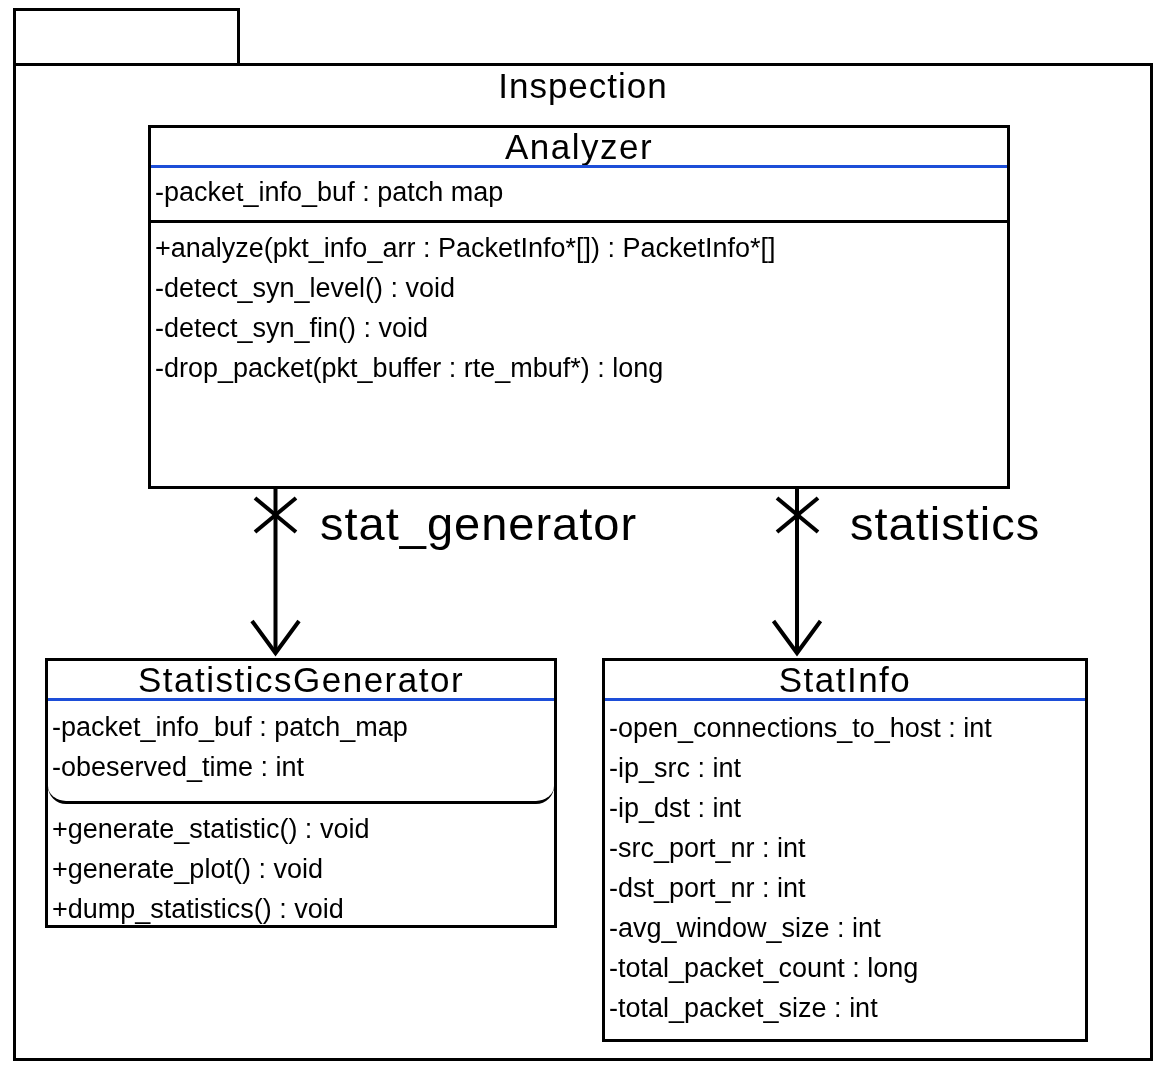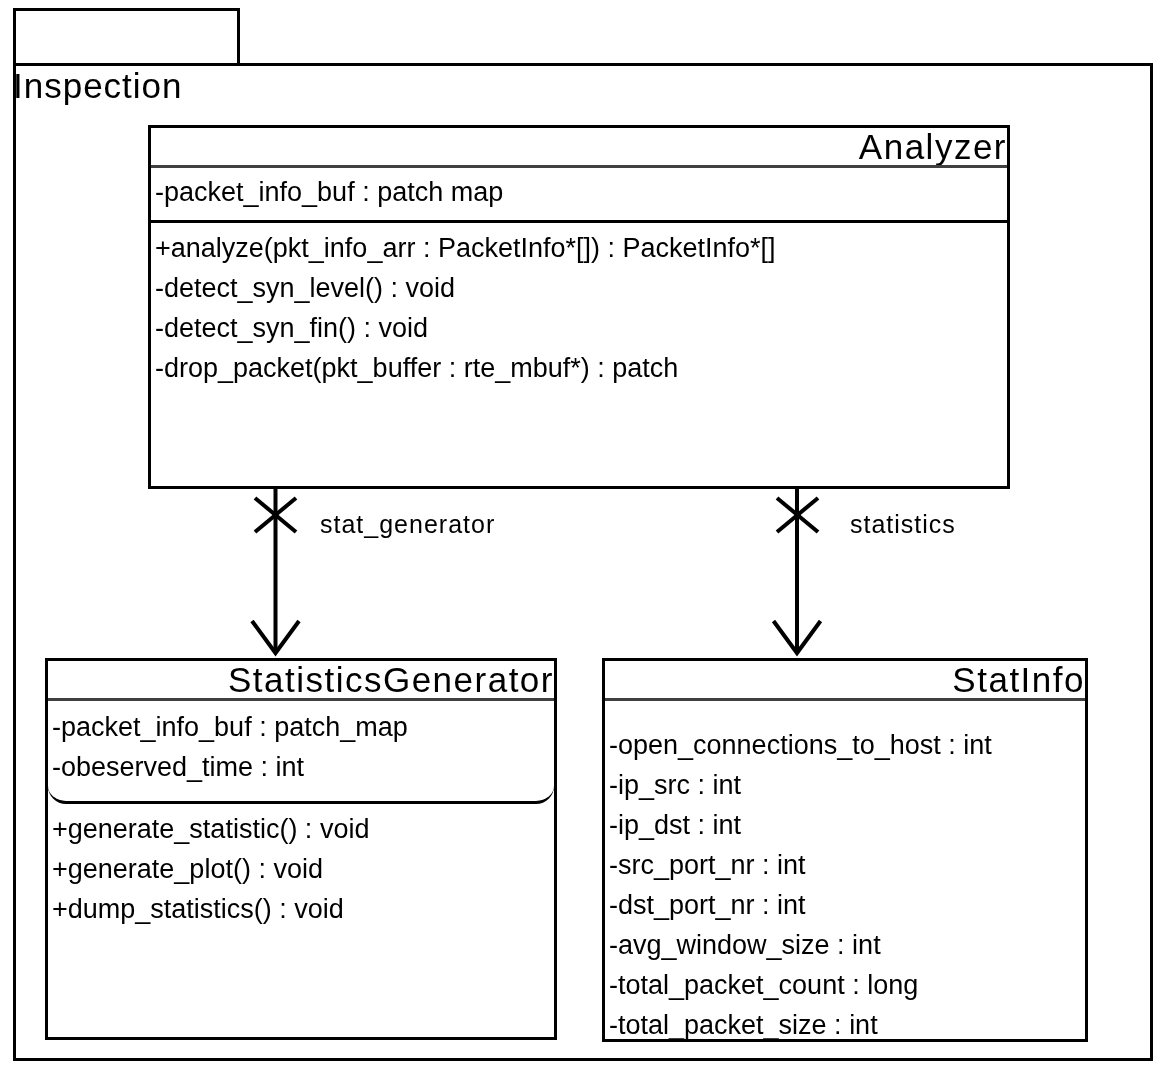--- a/index.html
+++ b/index.html
@@ -14,53 +14,53 @@
     position:absolute; left:13px; top:8px; width:227px; height:58px;
     border:3px solid #000; border-bottom:none;
     background:#fff; box-sizing:border-box;
   }
   .package-body {
     position:absolute; left:13px; top:63px; width:1140px; height:998px;
     border:3px solid #000; background:#fff; box-sizing:border-box;
   }
   .package-title {
     position:absolute; left:13px; top:66px; width:1140px;
-    font-size:35px; line-height:40px;
+    text-align:center; font-size:35px; line-height:40px;
     letter-spacing:1px; white-space:nowrap;
   }
   
   .uml-class {
     position:absolute; background:#fff; border:3px solid #000;
     box-sizing:border-box; z-index:2;
   }
   .class-title {
-    height:37px; line-height:37px; border-bottom:3px solid #404040;
-    text-align:right; font-size:35px; letter-spacing:1.5px;
+    height:37px; line-height:37px; border-bottom:3px solid #1d4ed8;
+    text-align:center; font-size:35px; letter-spacing:1.5px;
     white-space:nowrap; overflow:hidden;
   }
   .compartment {
     font-size:27px; line-height:40px; padding:5px 4px 0 4px;
     white-space:nowrap; overflow:hidden;
   }
   .compartment.divided { border-bottom:3px solid #000; }
   .member { white-space:nowrap; }
   
   #class-analyzer            { left:148px; top:125px; width:862px; height:364px; }
   #class-analyzer .attrs     { height:48px; padding-top:4px; }
-  #class-statisticsgenerator { left:45px;  top:658px; width:512px; height:382px; }
+  #class-statisticsgenerator { left:45px;  top:658px; width:512px; height:270px; }
   #class-statisticsgenerator .attrs { height:94px; padding-top:6px;border-radius:18px; }
   #class-statinfo            { left:602px; top:658px; width:486px; height:384px; }
-  #class-statinfo .attrs     { padding-top:24px; }
+  #class-statinfo .attrs     { padding-top:7px; }
   
   .assoc-layer {
     position:absolute; left:0; top:0; width:1168px; height:1080px;
     z-index:3; pointer-events:none;
   }
   .assoc-label {
-    position:absolute; font-size:25px; line-height:40px;
+    position:absolute; font-size:47px; line-height:40px;
     letter-spacing:1px; white-space:nowrap; z-index:3;
   }
   #label-stat-generator { left:320px; top:504px; }
   #label-statistics     { left:850px; top:504px; }
 </style>
 </head>
 <body>
 
 <div class="canvas">
 
@@ -70,21 +70,21 @@
 
   <div class="uml-class" id="class-analyzer">
     <div class="class-title">Analyzer</div>
     <div class="compartment divided attrs">
         <div class="member">-packet_info_buf : patch map</div>
       </div>
     <div class="compartment methods">
         <div class="member">+analyze(pkt_info_arr : PacketInfo*[]) : PacketInfo*[]</div>
         <div class="member">-detect_syn_level() : void</div>
         <div class="member">-detect_syn_fin() : void</div>
-        <div class="member">-drop_packet(pkt_buffer : rte_mbuf*) : patch</div>
+        <div class="member">-drop_packet(pkt_buffer : rte_mbuf*) : long</div>
       </div>
   </div>
 
   <div class="uml-class" id="class-statisticsgenerator">
     <div class="class-title">StatisticsGenerator</div>
     <div class="compartment divided attrs">
         <div class="member">-packet_info_buf : patch_map</div>
         <div class="member">-obeserved_time : int</div>
       </div>
     <div class="compartment methods">

